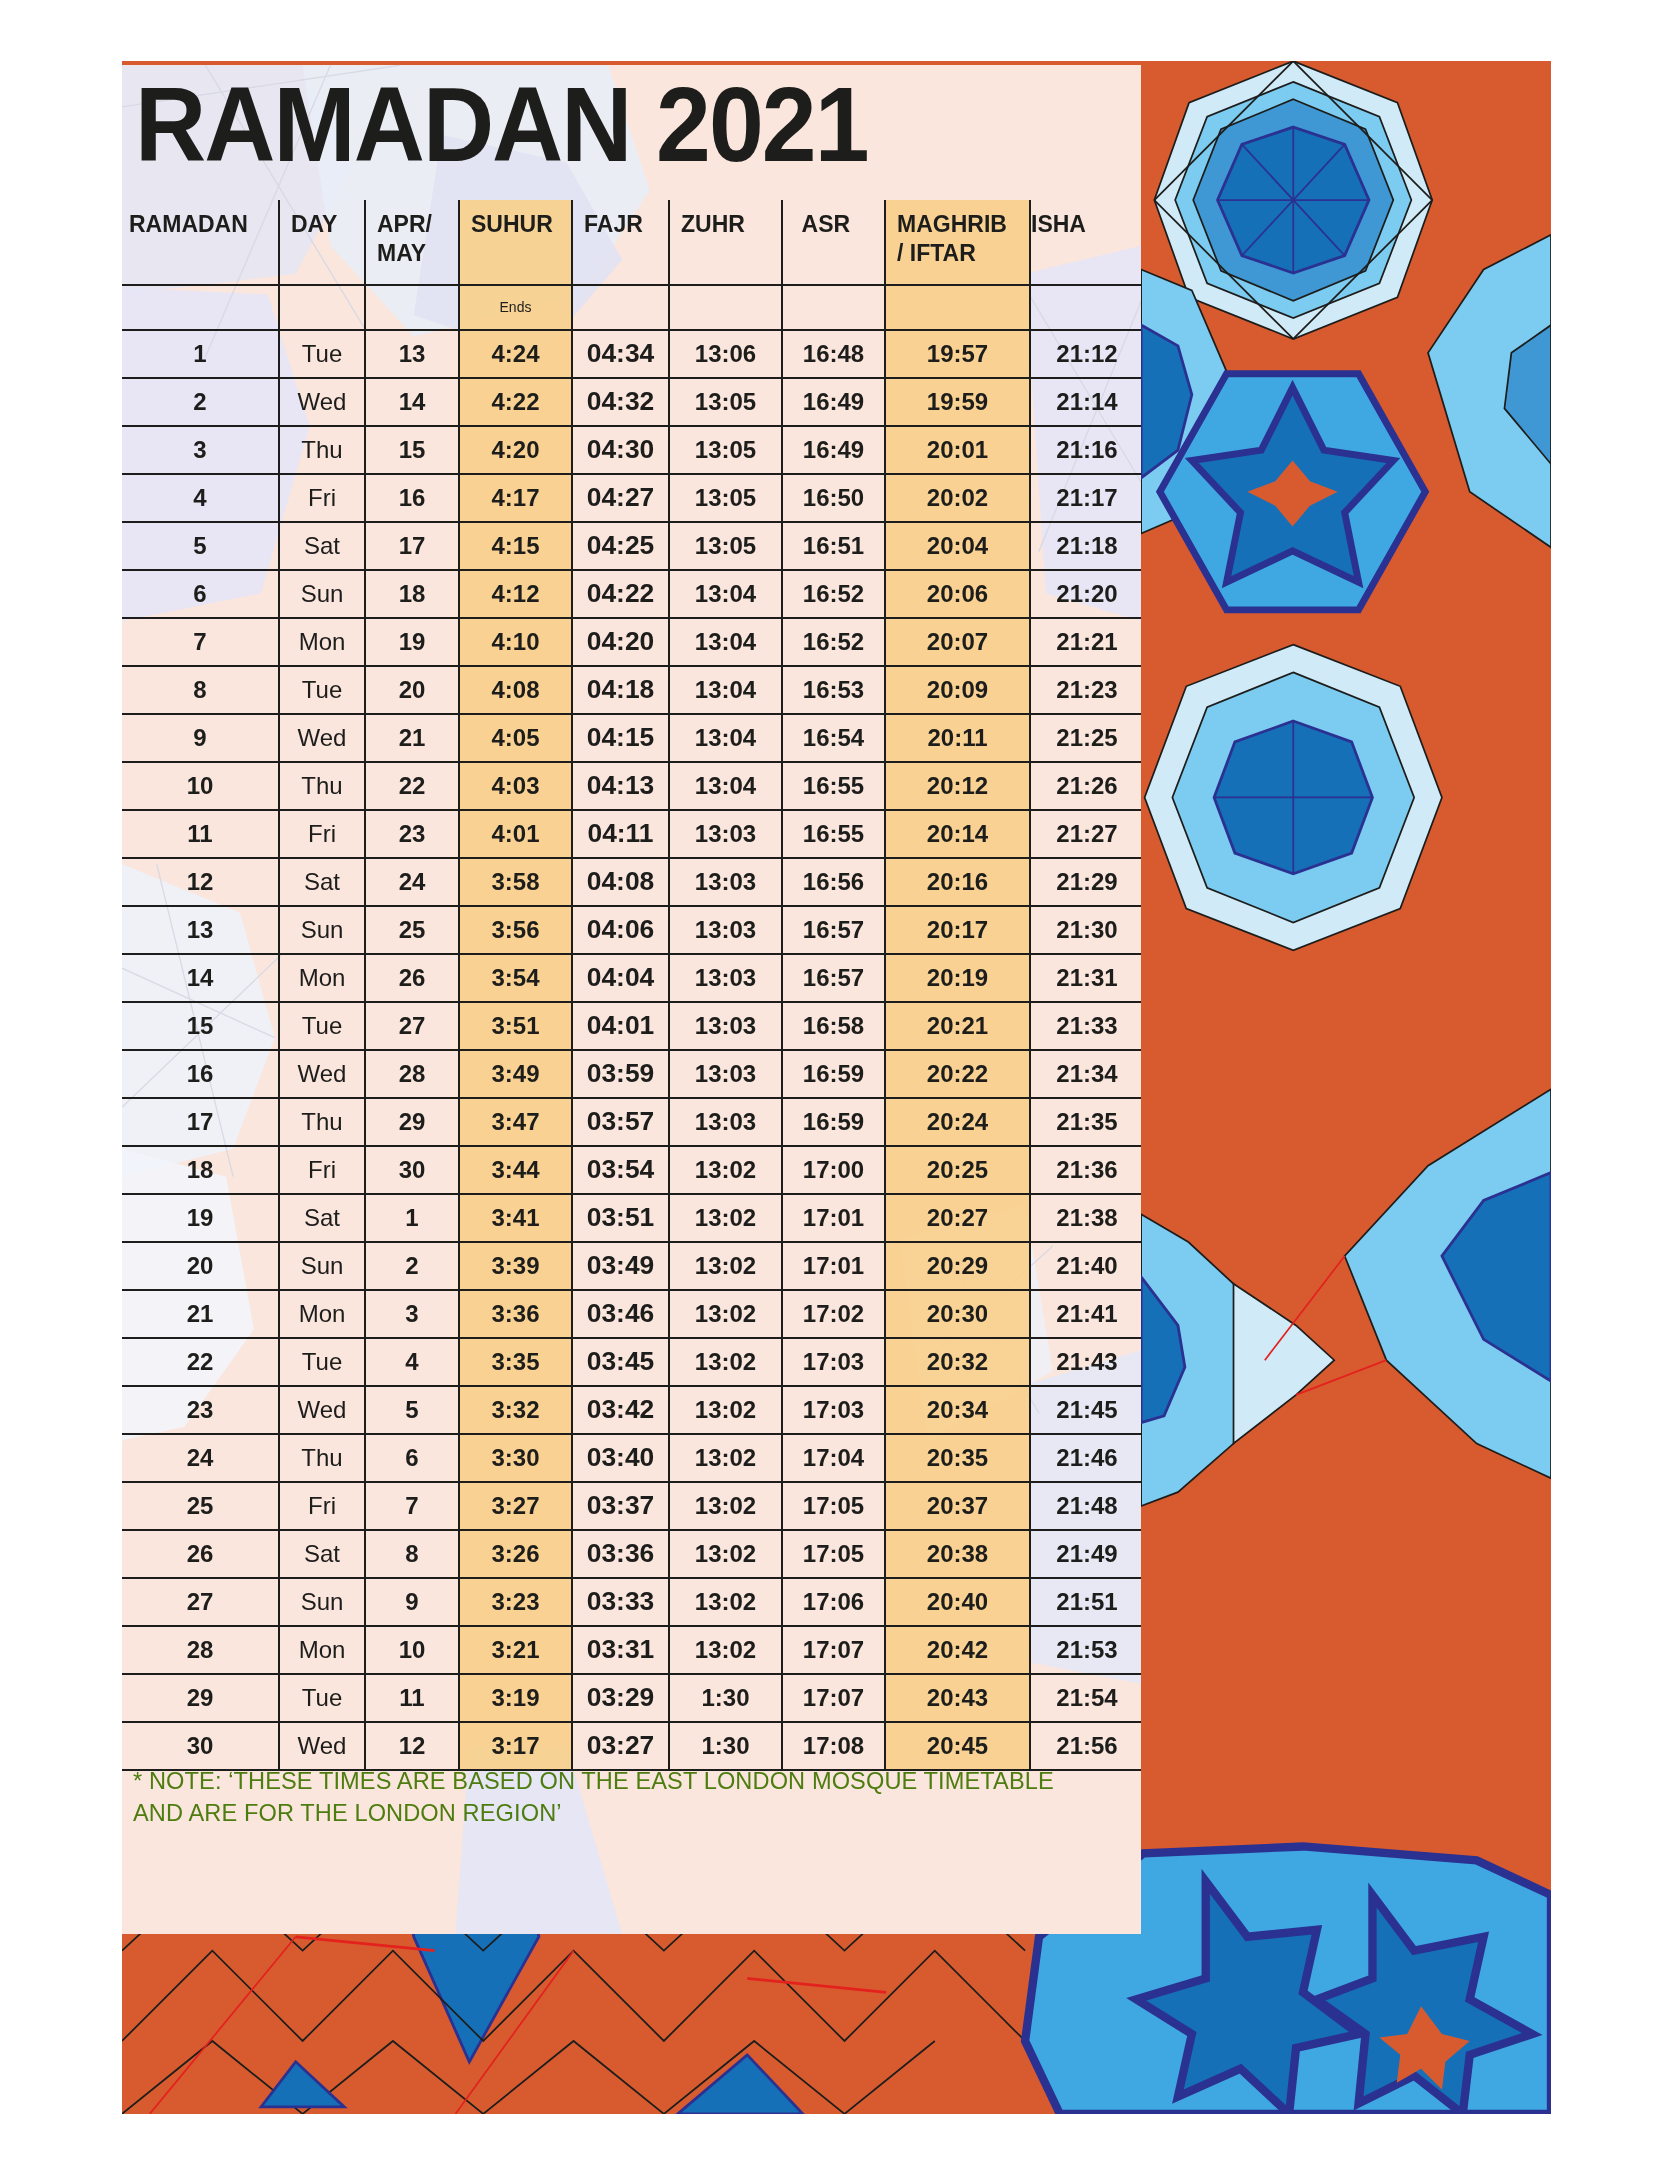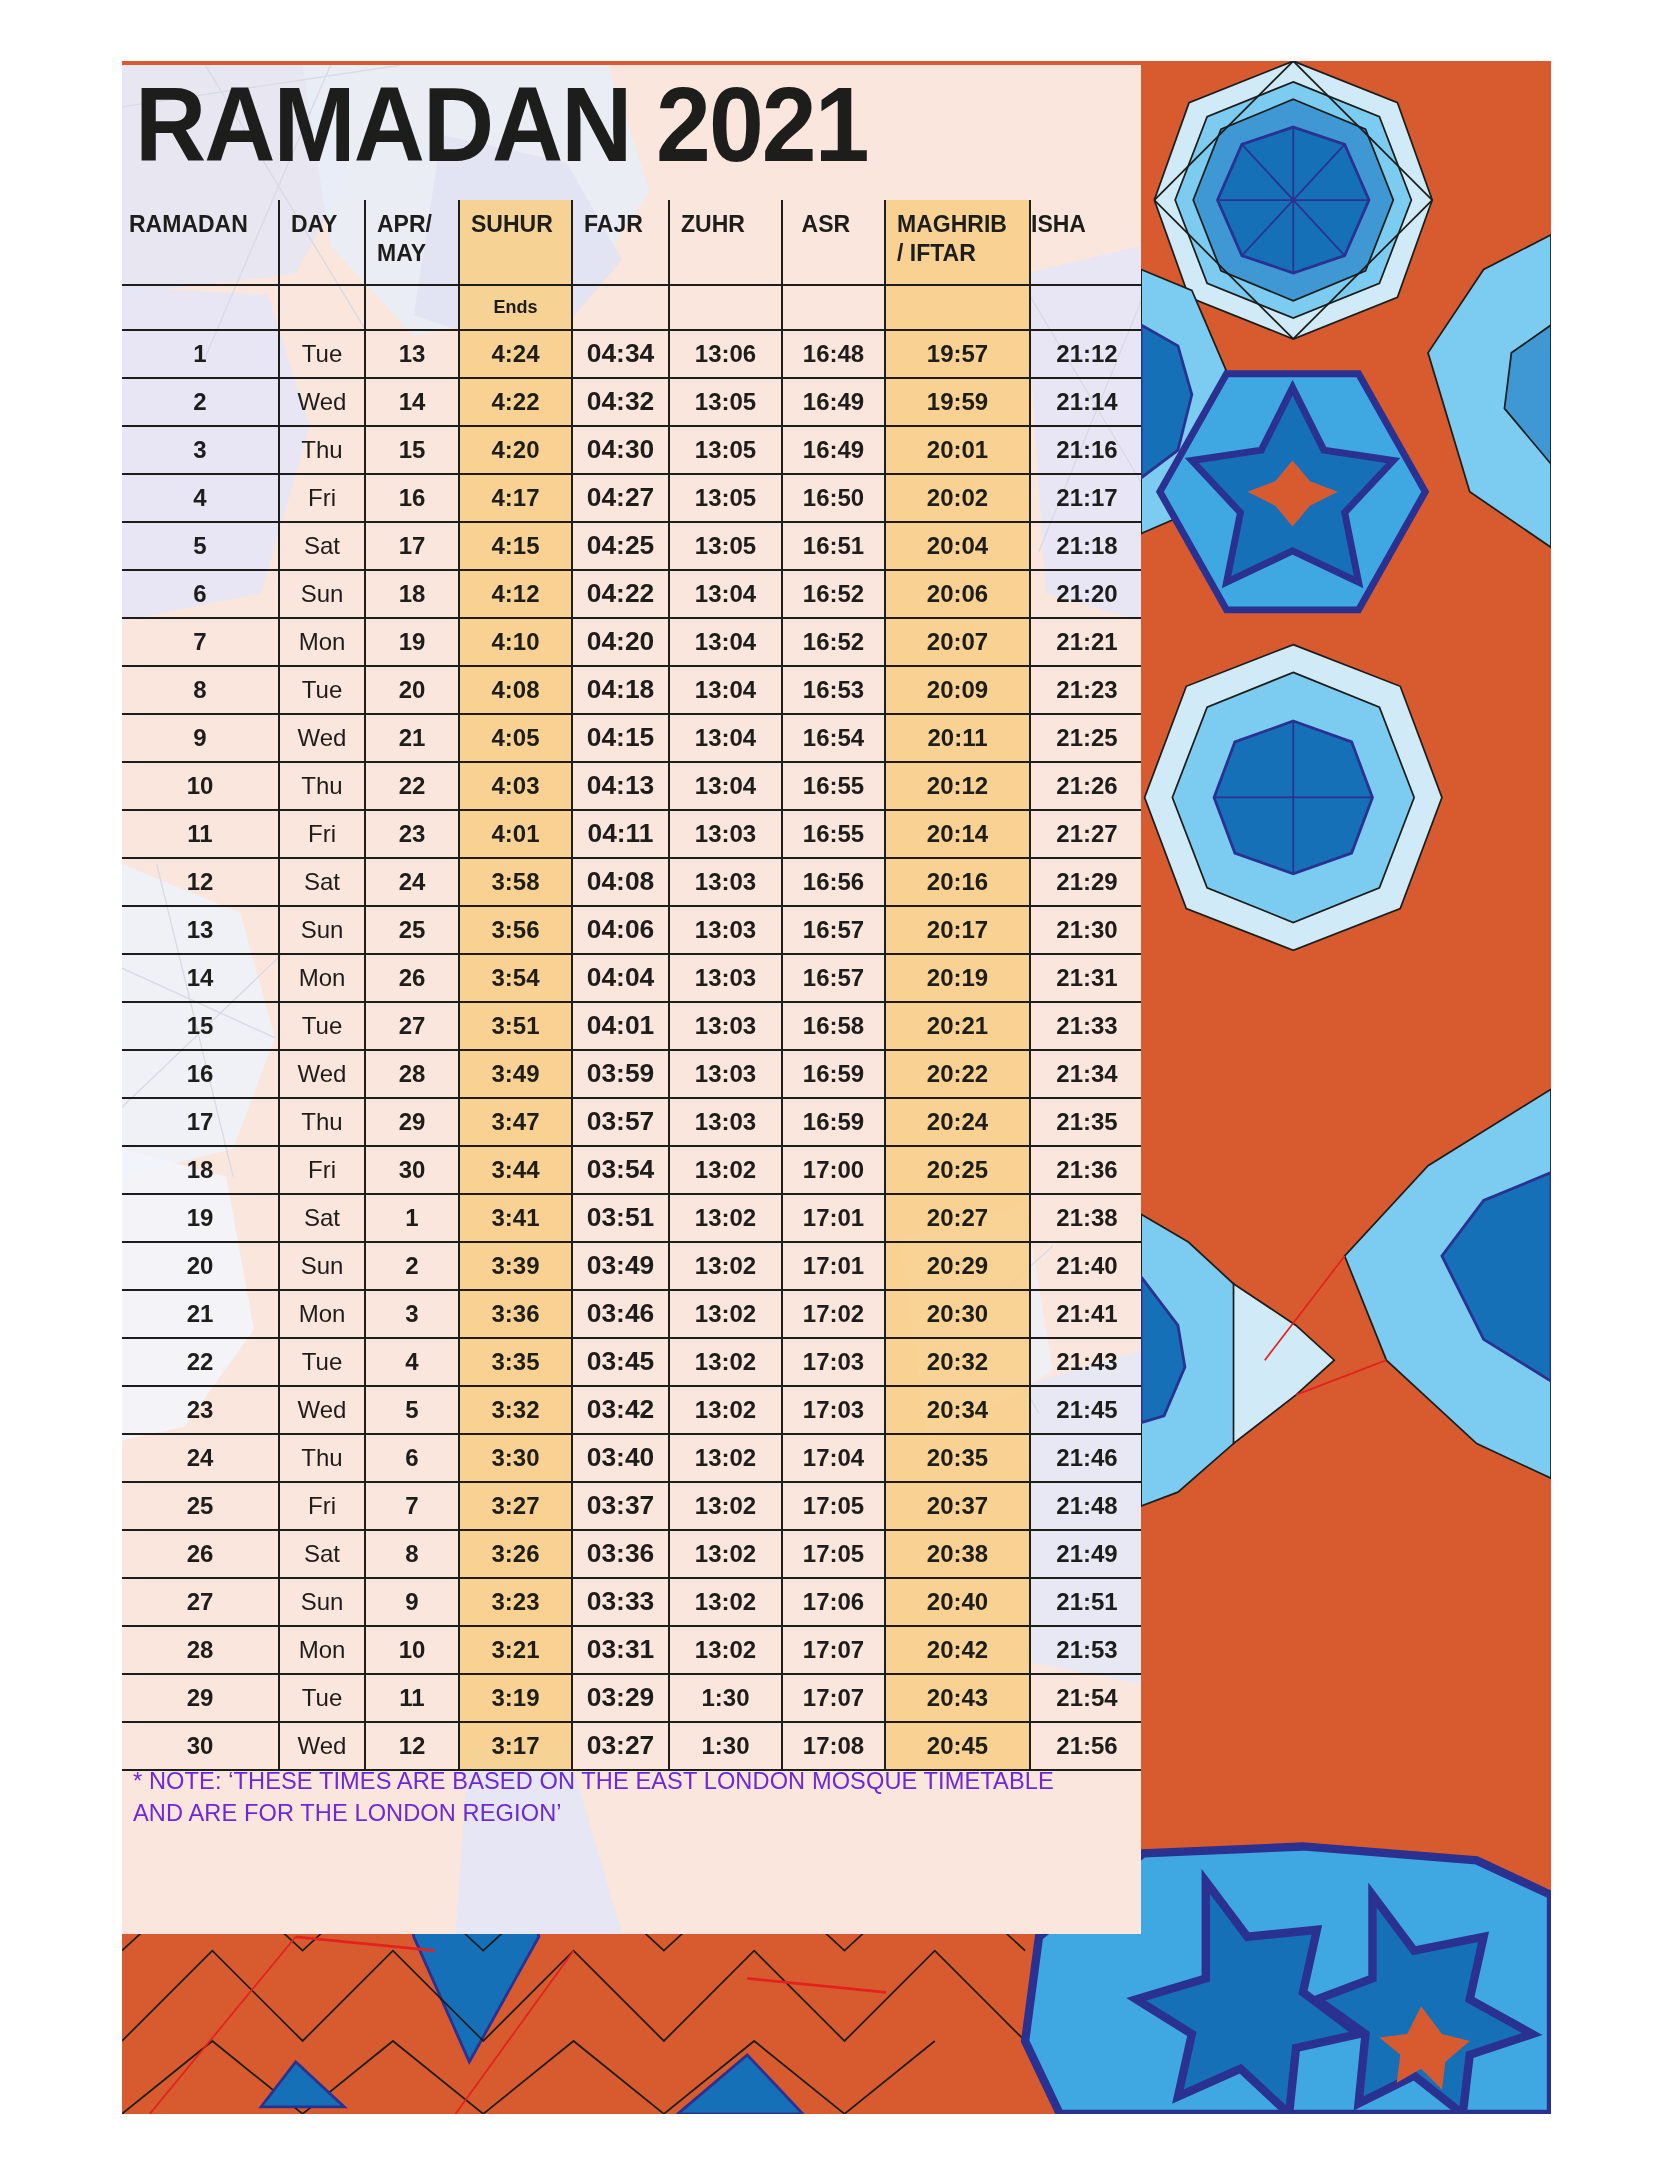--- a/index.html
+++ b/index.html
@@ -10,26 +10,26 @@
   .cream-panel{position:absolute;left:122px;top:65px;width:1019px;height:1869px;background:#FAE6DD;overflow:hidden;}
   .bg-tint{position:absolute;left:0;top:0;width:1019px;height:1869px;}
   .title{position:absolute;left:12.5px;top:4.2px;font-size:106px;font-weight:700;letter-spacing:-2.1px;line-height:111px;white-space:nowrap;transform:scaleX(0.93);transform-origin:left top;color:#1d1d1b;}
   table.tt{position:absolute;left:0;top:135px;border-collapse:collapse;table-layout:fixed;width:1019px;}
   table.tt td, table.tt th{border:2.1px solid #1d1d1b;padding:0;text-align:center;vertical-align:middle;}
   table.tt tr > :first-child{border-left:none;}
   table.tt tr > :last-child{border-right:none;}
   table.tt thead tr.hdr th{border-top:none;height:74px;vertical-align:top;padding-top:9.7px;font-size:23px;font-weight:700;line-height:29px;text-align:left;padding-left:11px;}
   table.tt thead tr.hdr th.center{text-align:left;padding-left:0;}
   table.tt thead tr.hdr th.right{text-align:center;padding-right:15.3px;padding-left:0;}
-  table.tt thead tr.sub td{height:43px;font-size:18px;font-weight:700;}
+  table.tt thead tr.sub td{height:43px;font-size:14px;font-weight:400;}
   table.tt tbody td{height:46px;font-size:24px;font-weight:700;}
   table.tt tbody td.day{font-weight:400;margin-left:36px;}
   table.tt tbody td.fajr{font-size:26.4px;}
   .gold{background:rgba(248,208,140,0.92);}
-  .note{position:absolute;left:11px;top:1700px;width:1001px;font-size:23.6px;line-height:32px;font-weight:400;letter-spacing:0.1px;color:#6d28d9;}
+  .note{position:absolute;left:11px;top:1700px;width:1001px;font-size:23.6px;line-height:32px;font-weight:400;letter-spacing:0.1px;color:#4d7c0f;}
 </style>
 </head>
 <body>
 
 <div class="page">
   <div class="orange-panel"></div>
   <svg class="deco" viewBox="0 0 2057 2955" xmlns="http://www.w3.org/2000/svg">
 
     <g stroke="#1d1d1b" stroke-width="2.5">
       <polygon points="1686,0 1836,60 1886,200 1836,340 1686,400 1536,340 1486,200 1536,60" fill="#D0EAF8"></polygon>

